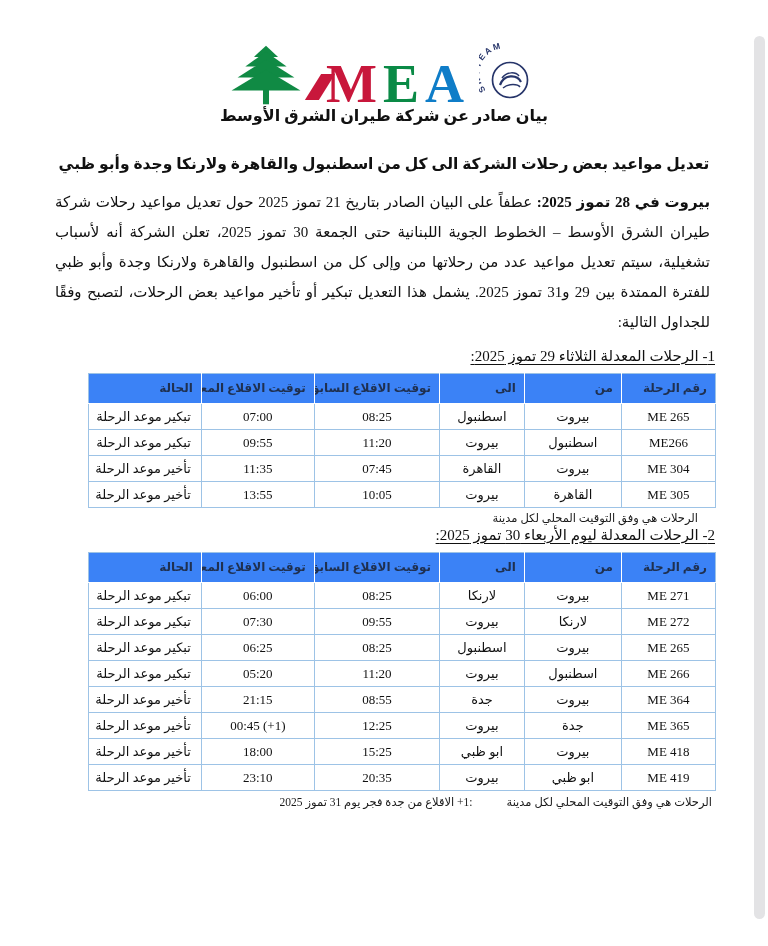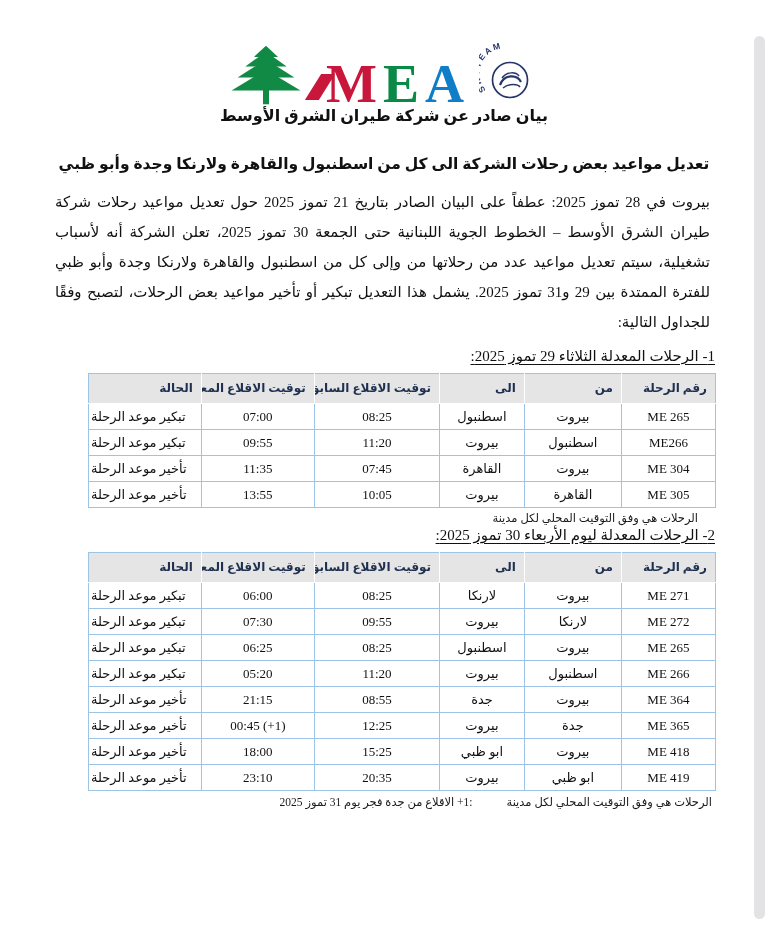--- a/index.html
+++ b/index.html
@@ -15,39 +15,39 @@
   .mea-accent{position:absolute;left:0;bottom:6px;width:14px;height:26px;transform:skewX(-32deg);background:currentColor;}
   .mea-letter{font-family:"Liberation Serif","DejaVu Serif",serif;font-weight:bold;font-size:54px;line-height:0.82;margin:0 3px;}
   .skyteam{width:58px;height:64px;flex:0 0 auto;}
   
   .title{text-align:center;font-weight:bold;}
   .t1{font-size:16px;}
   .t2{font-size:15.5px;margin-top:30px;}
   .t3{font-size:15.5px;margin-top:12px;}
   
   .bodytext{margin:14px 58px 0 55px;font-size:15px;line-height:30px;text-align:justify;}
-  .dateline{font-weight:normal;}
+  .dateline{font-weight:bold;}
   
   .tbl-heading{margin:10px 53px 0 0;font-size:15px;text-decoration:underline;text-underline-offset:3px;}
   .h2nd{margin-top:1px;}
   
   .doc-table{width:628px;margin:8px 52px 0 0;border-collapse:collapse;table-layout:fixed;}
   .doc-table th{
-    background:#e5e5e5;color:#1F3050;font-weight:bold;font-size:12px;
+    background:#3b82f6;color:#1F3050;font-weight:bold;font-size:12px;
     height:29px;text-align:right;padding:0 8px 0 2px;border:1px solid #ffffff;
     border-top:1px solid #9DC3E6;white-space:nowrap;overflow:hidden;
   }
   .doc-table th:first-child{border-right:1px solid #9DC3E6;}
   .doc-table th:last-child{border-left:1px solid #9DC3E6;}
   .doc-table td{
     border:1px solid #9DC3E6;font-size:13px;height:25px;text-align:center;
     padding:0 4px;white-space:nowrap;overflow:hidden;background:#fff;
   }
   .doc-table td.flight{font-weight:normal;margin-top:37px;}
-  .doc-table td.status{text-align:left;padding-right:10px;padding-left:2px;}
+  .doc-table td.status{text-align:right;padding-right:10px;padding-left:2px;}
   
   .footnote{font-size:11.5px;color:#1a1a1a;}
   .fn1{margin:3px 70px 0 0;text-align:right;}
   .fn2{margin:4px 56px 0 0;display:flex;gap:34px;align-items:baseline;}
   
   .scrollbar-thumb{position:absolute;right:3px;top:36px;width:11px;height:883px;background:#E3E3E5;border-radius:6px;}
 </style>
 </head>
 <body>
 

